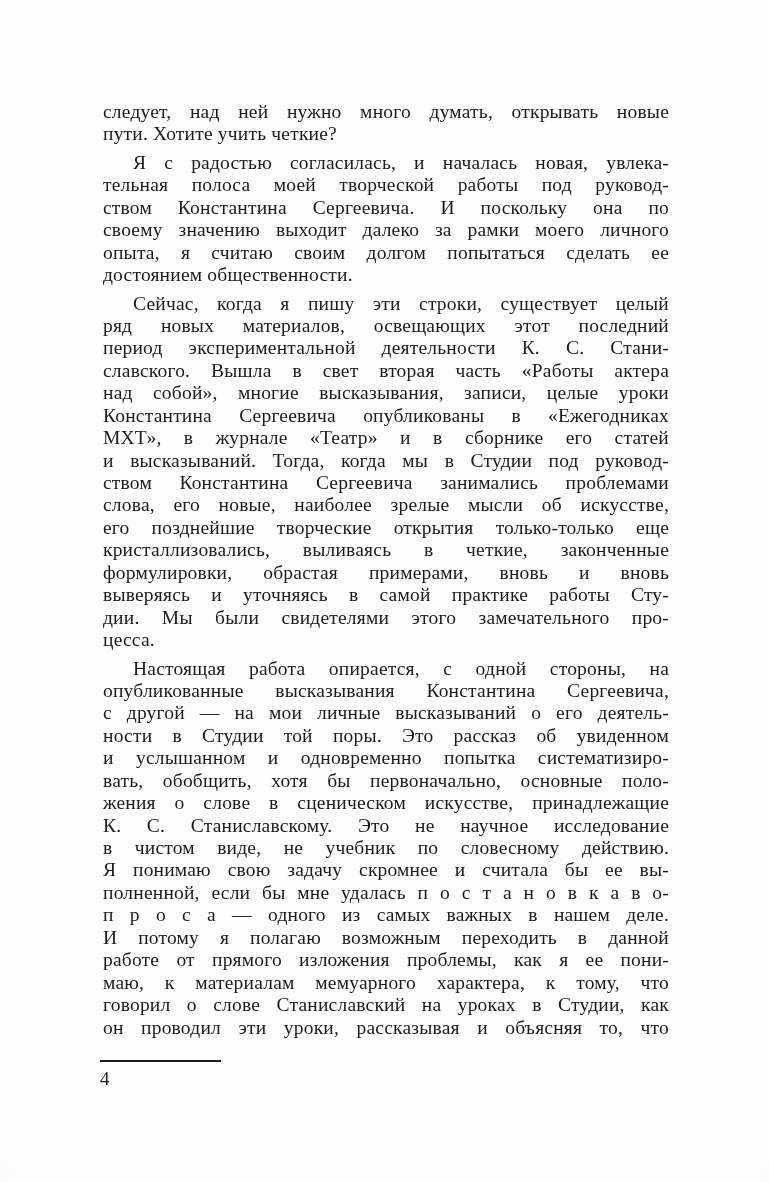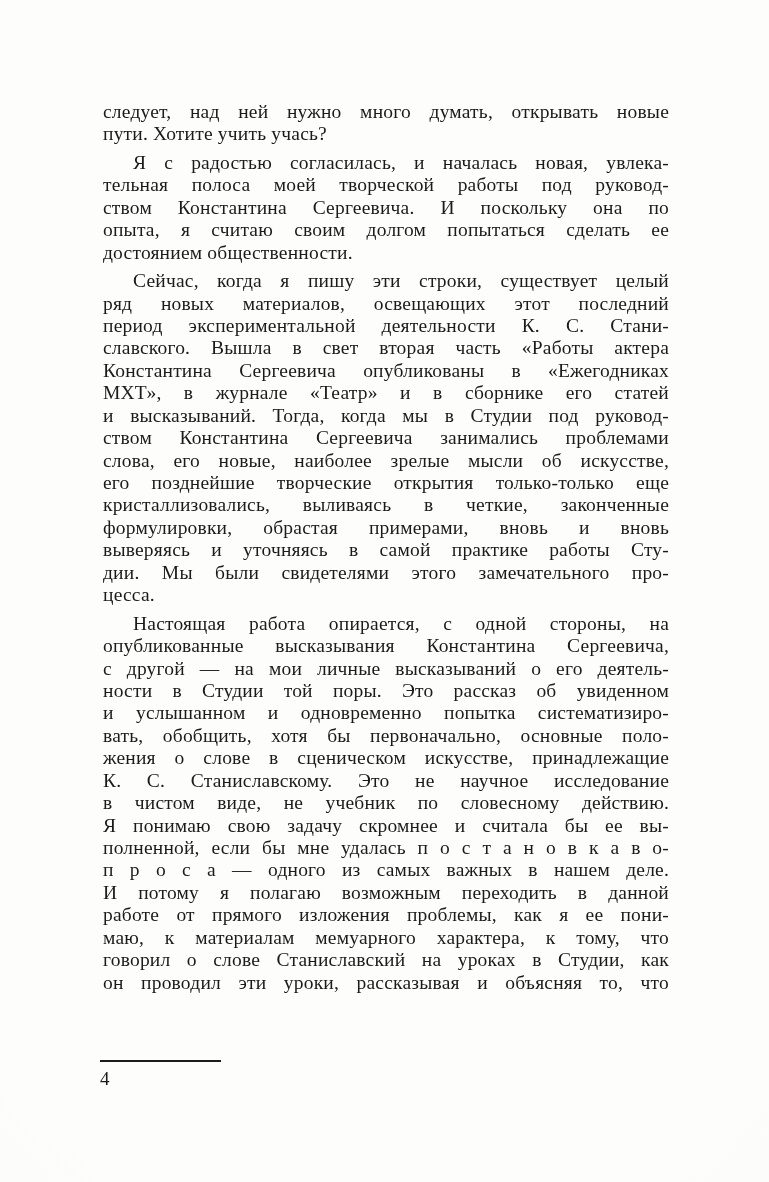--- a/index.html
+++ b/index.html
@@ -57,30 +57,32 @@
     font-size: 19px;
     color: #1b1b1b;
   }
 </style>
 </head>
 <body>
 
 <div class="page">
   <main class="text-block">
       <div class="line">следует, над ней нужно много думать, открывать новые</div>
-      <div class="line para-end">пути. Хотите учить учась?</div>
+      <div class="line para-end">пути. Хотите учить четкие?</div>
       <div class="line indent">Я с радостью согласилась, и началась новая, увлека-</div>
       <div class="line">тельная полоса моей творческой работы под руковод-</div>
       <div class="line">ством Константина Сергеевича. И поскольку она по</div>
+      <div class="line">своему значению выходит далеко за рамки моего личного</div>
       <div class="line">опыта, я считаю своим долгом попытаться сделать ее</div>
       <div class="line para-end">достоянием общественности.</div>
       <div class="line indent">Сейчас, когда я пишу эти строки, существует целый</div>
       <div class="line">ряд новых материалов, освещающих этот последний</div>
       <div class="line">период экспериментальной деятельности К. С. Стани-</div>
       <div class="line">славского. Вышла в свет вторая часть «Работы актера</div>
+      <div class="line">над собой», многие высказывания, записи, целые уроки</div>
       <div class="line">Константина Сергеевича опубликованы в «Ежегодниках</div>
       <div class="line">МХТ», в журнале «Театр» и в сборнике его статей</div>
       <div class="line">и высказываний. Тогда, когда мы в Студии под руковод-</div>
       <div class="line">ством Константина Сергеевича занимались проблемами</div>
       <div class="line">слова, его новые, наиболее зрелые мысли об искусстве,</div>
       <div class="line">его позднейшие творческие открытия только-только еще</div>
       <div class="line">кристаллизовались, выливаясь в четкие, законченные</div>
       <div class="line">формулировки, обрастая примерами, вновь и вновь</div>
       <div class="line">выверяясь и уточняясь в самой практике работы Сту-</div>
       <div class="line">дии. Мы были свидетелями этого замечательного про-</div>

